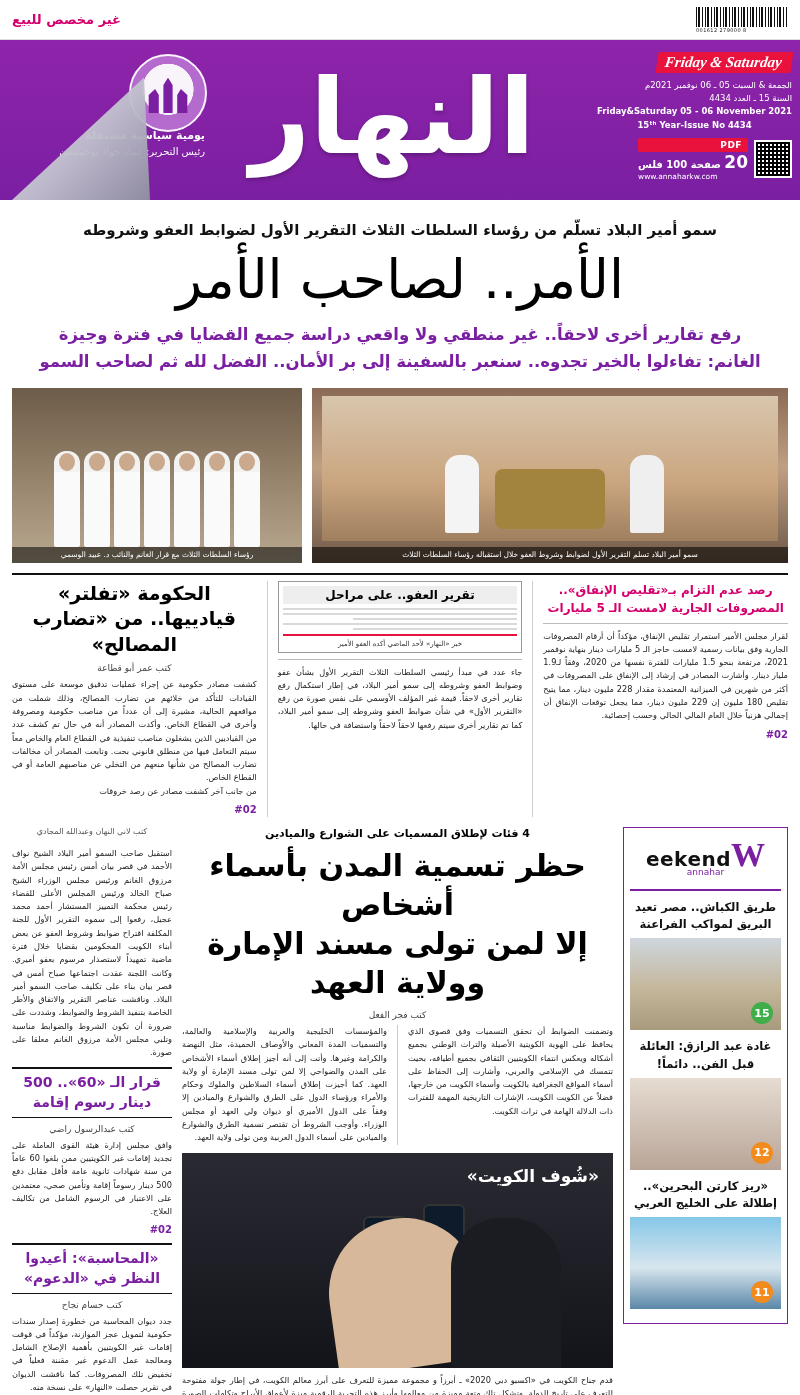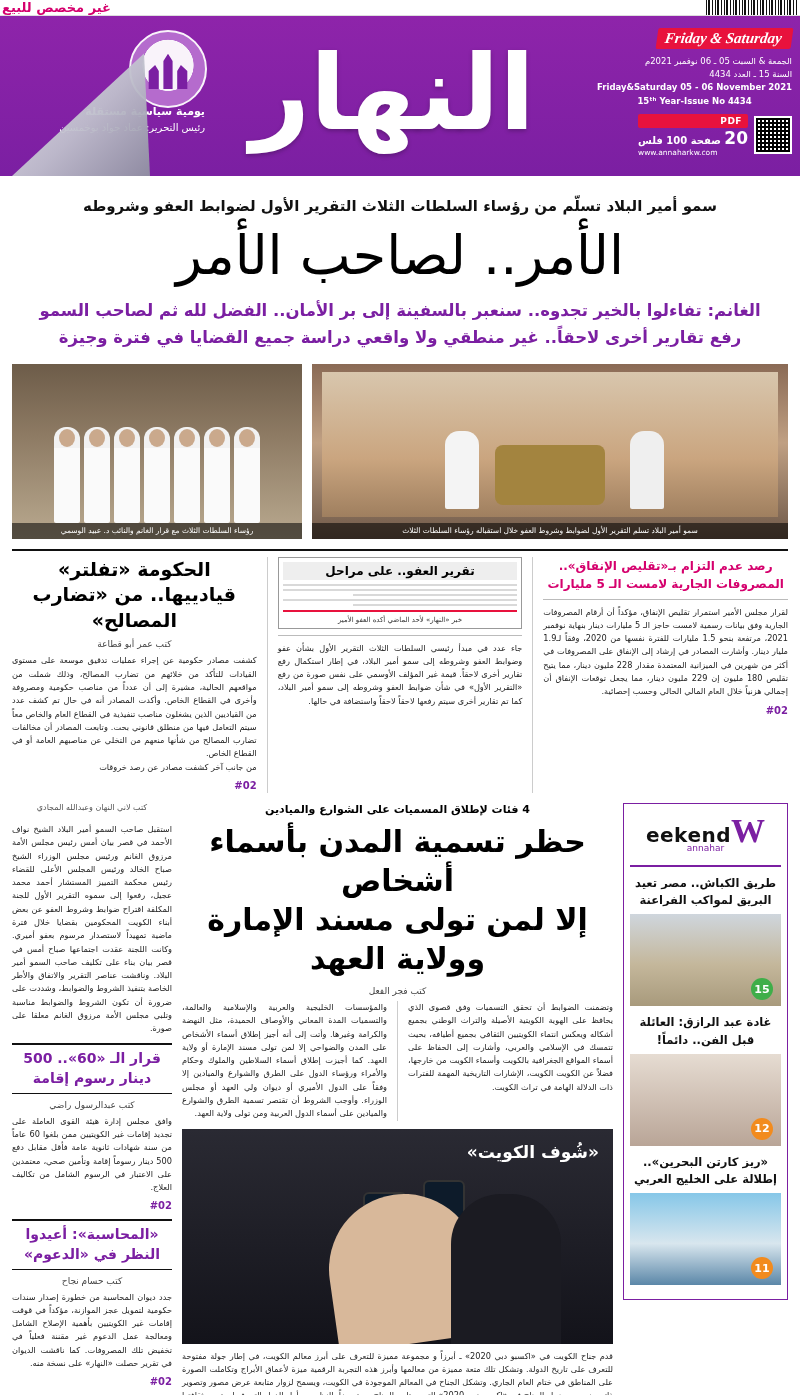--- a/index.html
+++ b/index.html
@@ -6,23 +6,23 @@
   html, body {
     width: 800px; height: 1395px;
     background: #ffffff;
     font-family: "DejaVu Sans", "Liberation Sans", sans-serif;
     overflow: hidden;
   }
   body { position: relative; }
 
   
   .top-strip {
-    height: 16px;
+    height: 40px;
     display: flex; align-items: center; justify-content: space-between;
-    padding: 0 2px;
+    padding: 0 12px;
     border-bottom: 1px solid #ddd;
   }
   .not-for-sale {
     color: #d5006d; font-weight: bold; font-size: 13px;
   }
   .barcode {
     display: flex; flex-direction: column; align-items: flex-end;
   }
   .barcode-bars {
     width: 92px; height: 20px;
@@ -292,22 +292,22 @@
     <div class="chief">رئيس التحرير: عماد جواد بوخمسين</div>
     <div class="sail"></div>
   </div>
 </div>
 
 <div class="page">
 
   <div class="kicker">سمو أمير البلاد تسلّم من رؤساء السلطات الثلاث التقرير الأول لضوابط العفو وشروطه</div>
   <div class="headline">الأمر.. لصاحب الأمر</div>
   <div class="subhead">
+    <div>رفع تقارير أخرى لاحقاً.. غير منطقي ولا واقعي دراسة جميع القضايا في فترة وجيزة</div>
     <div>الغانم: تفاءلوا بالخير تجدوه.. سنعبر بالسفينة إلى بر الأمان.. الفضل لله ثم لصاحب السمو</div>
-    <div>رفع تقارير أخرى لاحقاً.. غير منطقي ولا واقعي دراسة جميع القضايا في فترة وجيزة</div>
   </div>
 
   <div class="photo-row">
     <div class="photo photo-right">
       <div class="pr-room"></div>
       <div class="pr-chair"></div>
       <div class="pr-p1"></div>
       <div class="pr-p2"></div>
       <div class="cap">سمو أمير البلاد تسلم التقرير الأول لضوابط وشروط العفو خلال استقباله رؤساء السلطات الثلاث</div>
     </div>

